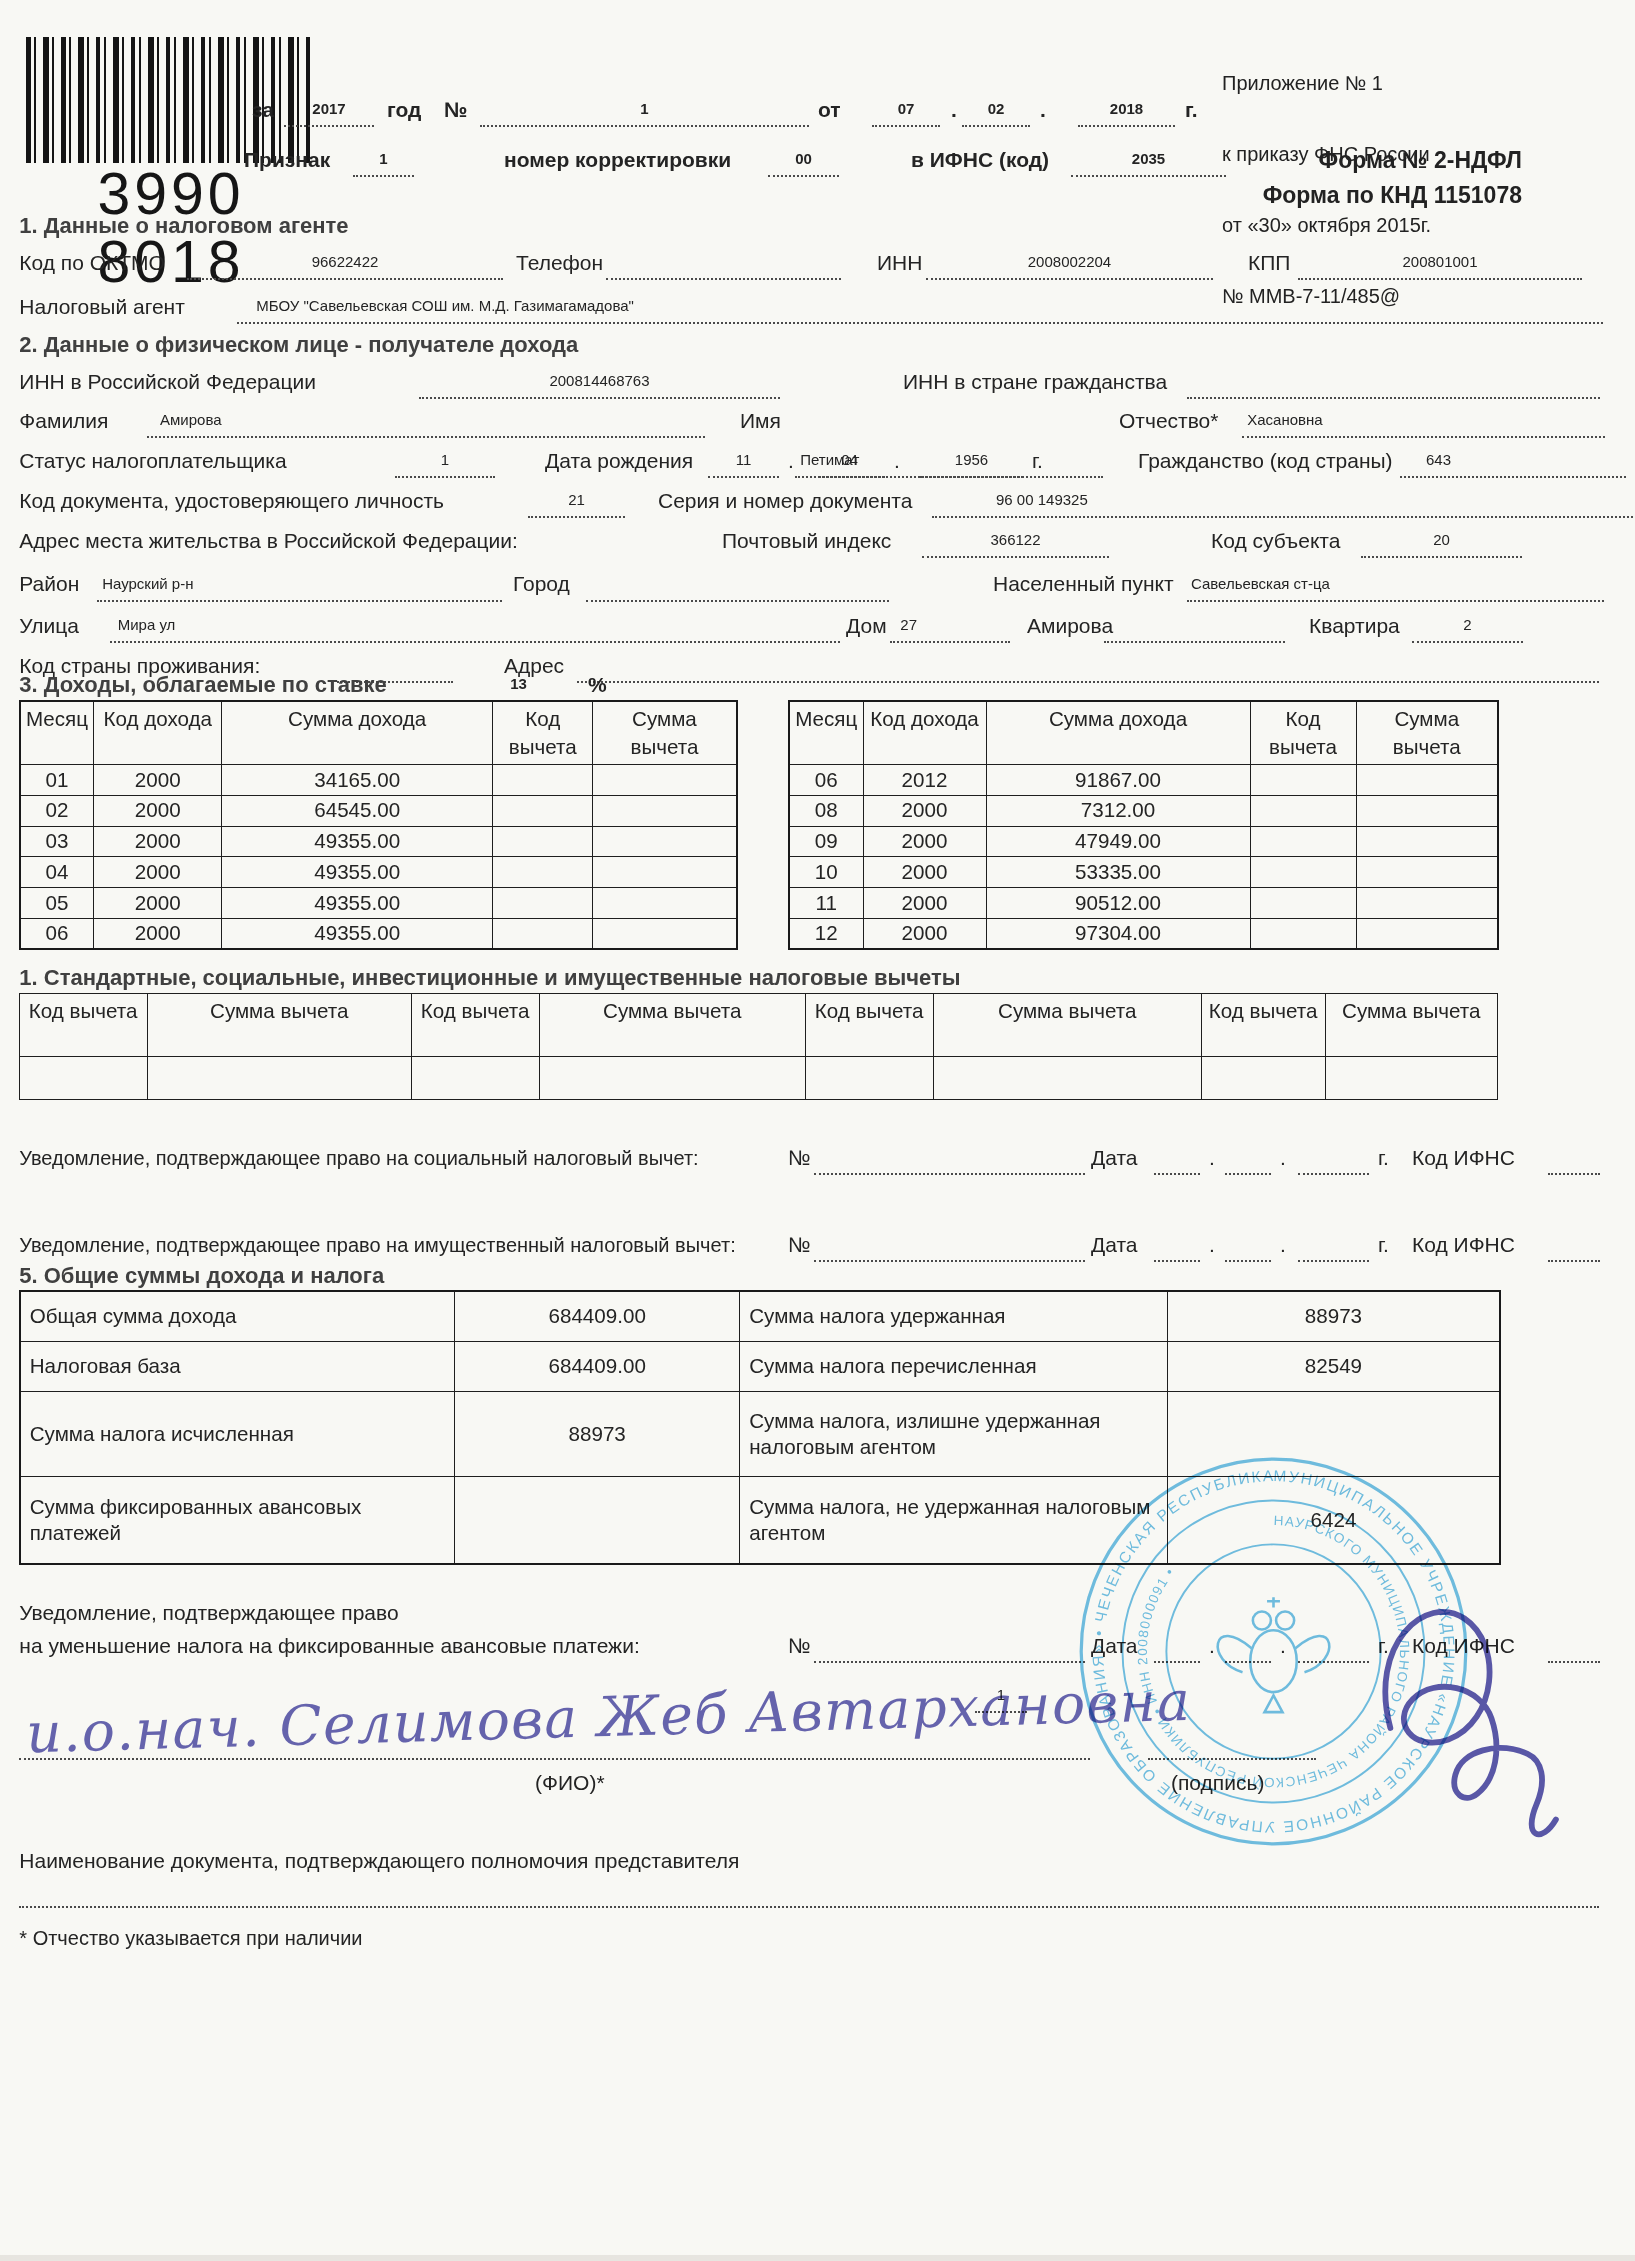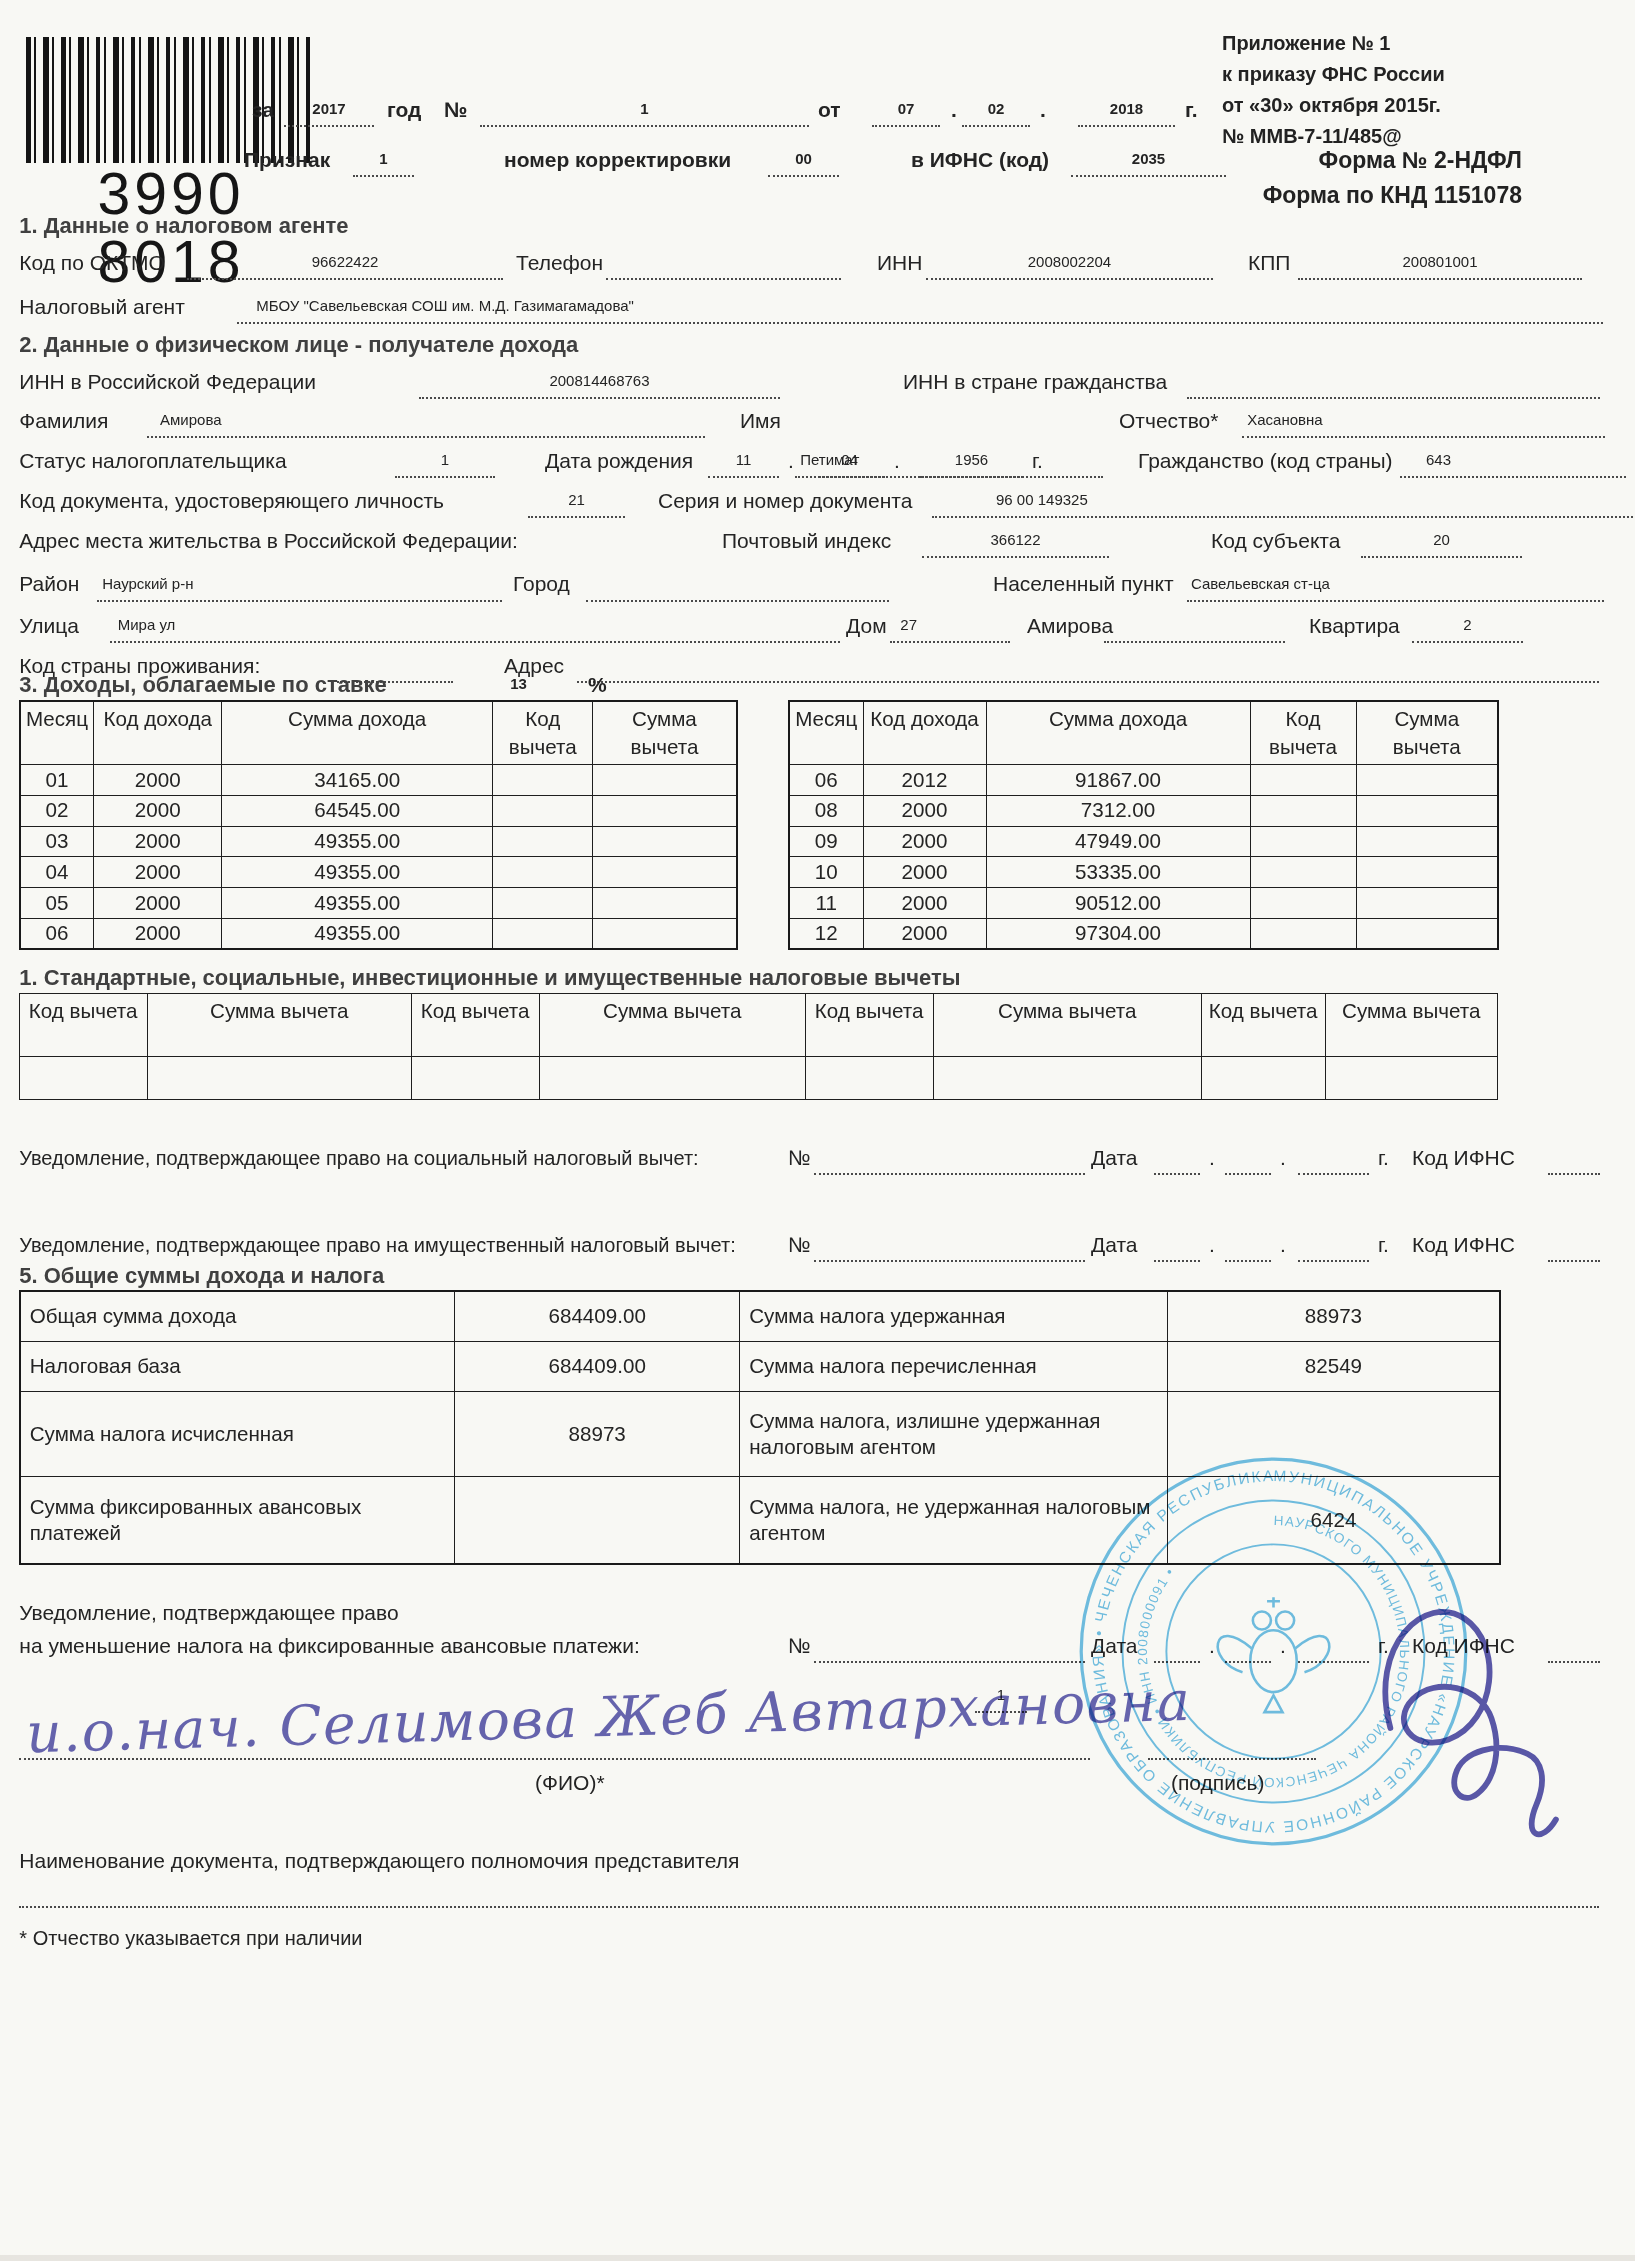--- a/index.html
+++ b/index.html
@@ -5,21 +5,21 @@
   html,body{margin:0;padding:0;}
   body{width:1636px;height:2261px;background:#eef0ee;font-family:"Liberation Sans",sans-serif;color:#222;}
   #page{position:relative;width:1636px;height:2261px;background:#f8f8f4;overflow:hidden;}
   .t{position:absolute;white-space:nowrap;font-size:21px;line-height:26px;color:#242424;}
   .b{font-weight:bold;}
   .h{position:absolute;white-space:nowrap;font-size:22px;font-weight:bold;color:#404040;}
   .fld{position:absolute;height:32px;line-height:32px;font-size:15px;text-align:center;
        white-space:nowrap;border-bottom:2.6px dotted #4a4a4a;color:#242424;}
   .padl{text-align:left;}
   .title{position:absolute;text-align:center;font-size:28px;font-weight:bold;letter-spacing:0.6px;color:#1c1c1c;}
-  .appendix div{font-size:20px;font-weight:bold;line-height:31px;white-space:nowrap;}
+  .appendix div{font-size:20px;font-weight:normal;line-height:31px;white-space:nowrap;margin-top:40px;}
   .rt{position:absolute;right:114px;font-size:23px;font-weight:bold;white-space:nowrap;}
   table{border-collapse:collapse;position:absolute;background:transparent;}
   th,td{border:1.9px solid #1f1f1f;font-size:20.6px;font-weight:normal;text-align:center;
         vertical-align:top;padding:2.6px 3.9px;color:#242424;}
   .tbl3 th{height:57px;line-height:28px;}
   .tbl3 td{height:24.5px;line-height:24.5px;}
   .tbl3{border:2.6px solid #1a1a1a;}
   .tbl4 th{height:57px;line-height:28px;}
   .tbl4 td{height:37px;}
   .tbl5 td{text-align:left;vertical-align:middle;padding:3.9px 9px;line-height:1.25;}

